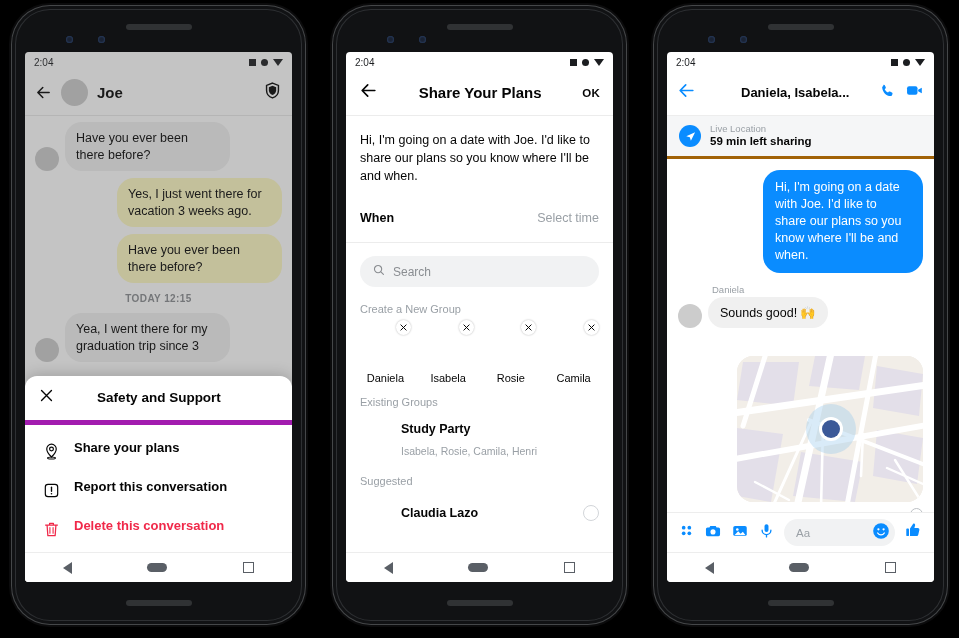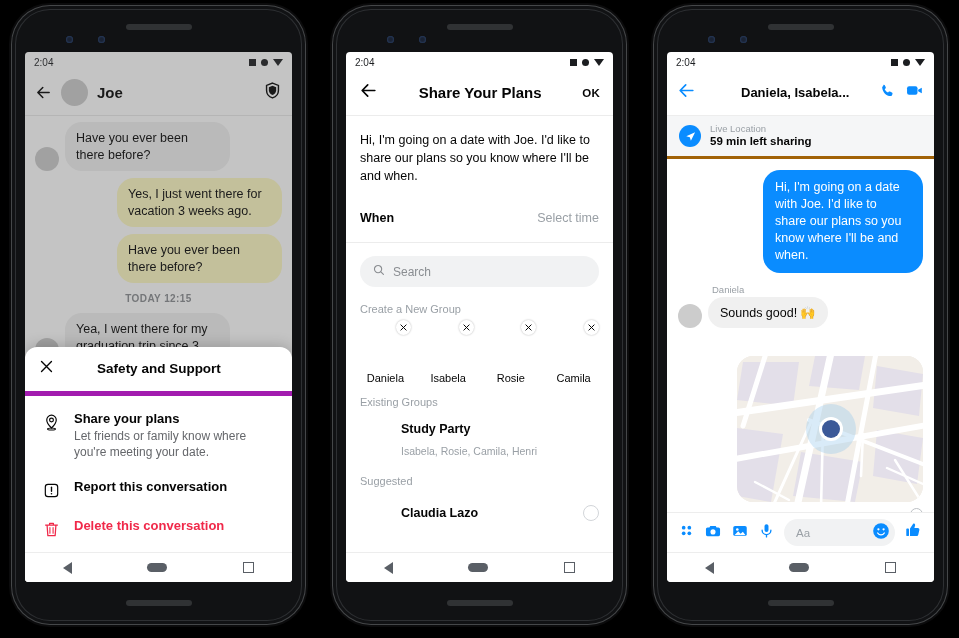--- a/index.html
+++ b/index.html
@@ -315,21 +315,20 @@
           <div class="sheet-item">
             <span class="sheet-icon">
               <svg viewBox="0 0 24 24" width="19" height="19">
                   <path d="M12 2.8a6 6 0 016 6c0 4.2-6 10.2-6 10.2S6 13 6 8.8a6 6 0 016-6z" fill="none" stroke="#050505" stroke-width="1.5"></path>
                   <circle cx="12" cy="8.8" r="2.4" fill="none" stroke="#050505" stroke-width="1.5"></circle>
                   <ellipse cx="12" cy="20.2" rx="5" ry="1.3" fill="none" stroke="#050505" stroke-width="1.3"></ellipse>
                 </svg>
             </span>
             <div>
               <div class="si-title">Share your plans</div>
-              <div class="si-sub">Let friends or family know where you're meeting your date.</div>
             </div>
           </div>
 
           <div class="sheet-item">
             <span class="sheet-icon">
               <svg viewBox="0 0 24 24" width="19" height="19">
                   <rect x="4.2" y="4.2" width="15.6" height="15.6" rx="3.4" fill="none" stroke="#050505" stroke-width="1.5"></rect>
                   <path d="M12 7.8v5.2" stroke="#050505" stroke-width="1.7" stroke-linecap="round"></path>
                   <circle cx="12" cy="16" r="1" fill="#050505"></circle>
                 </svg>

